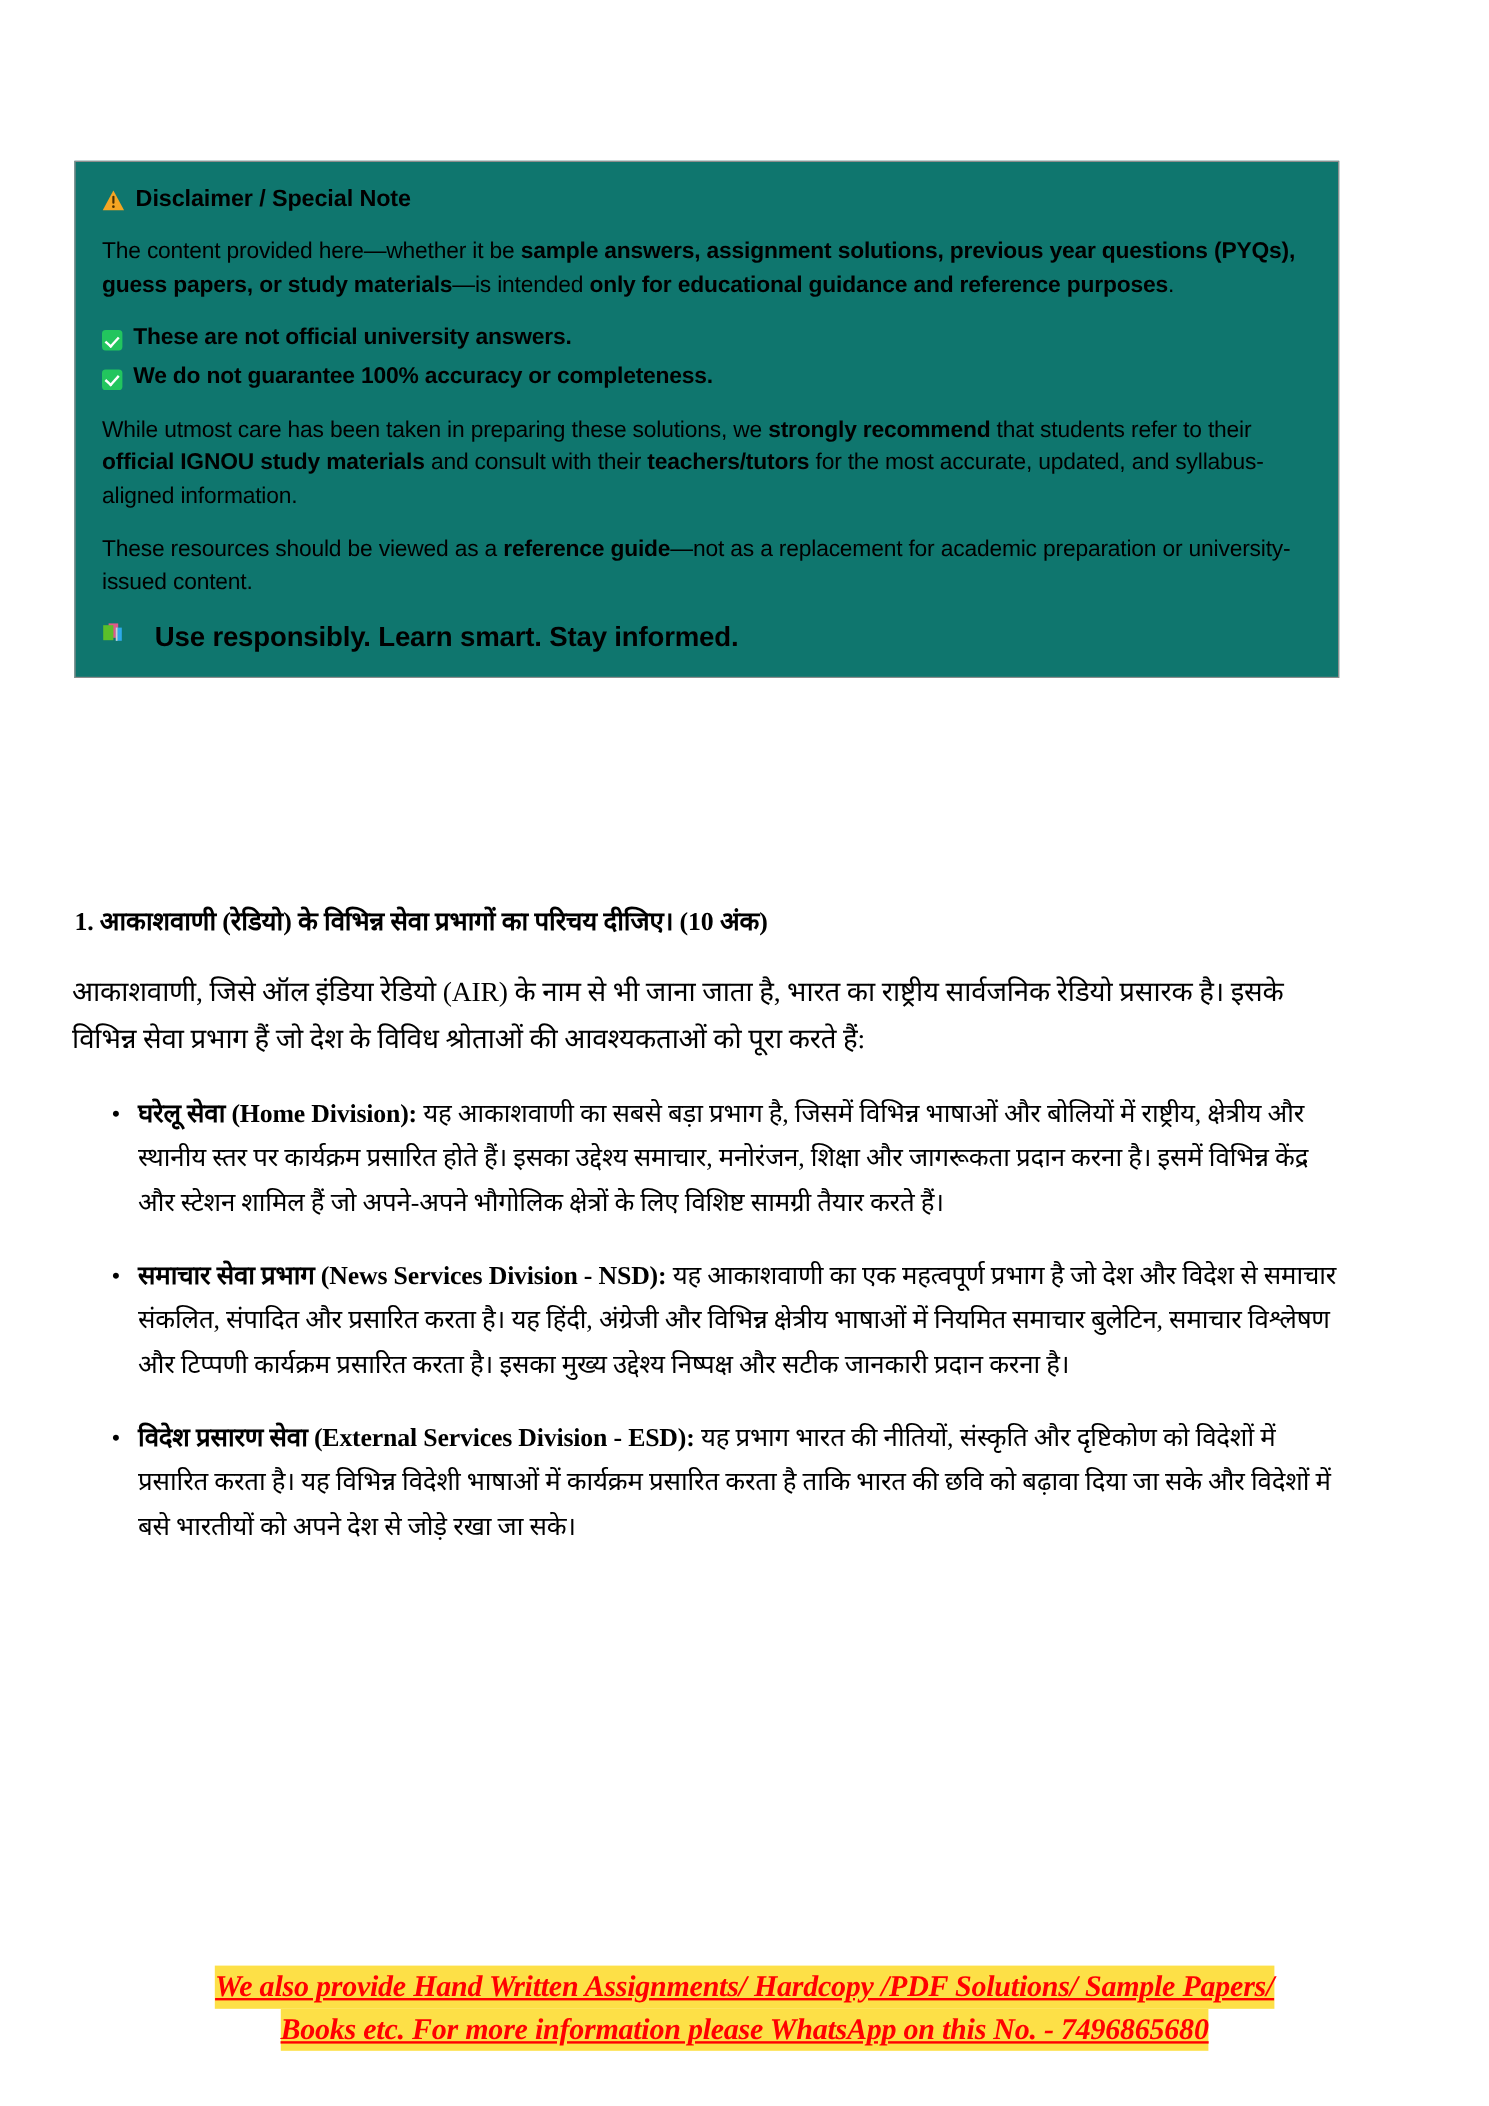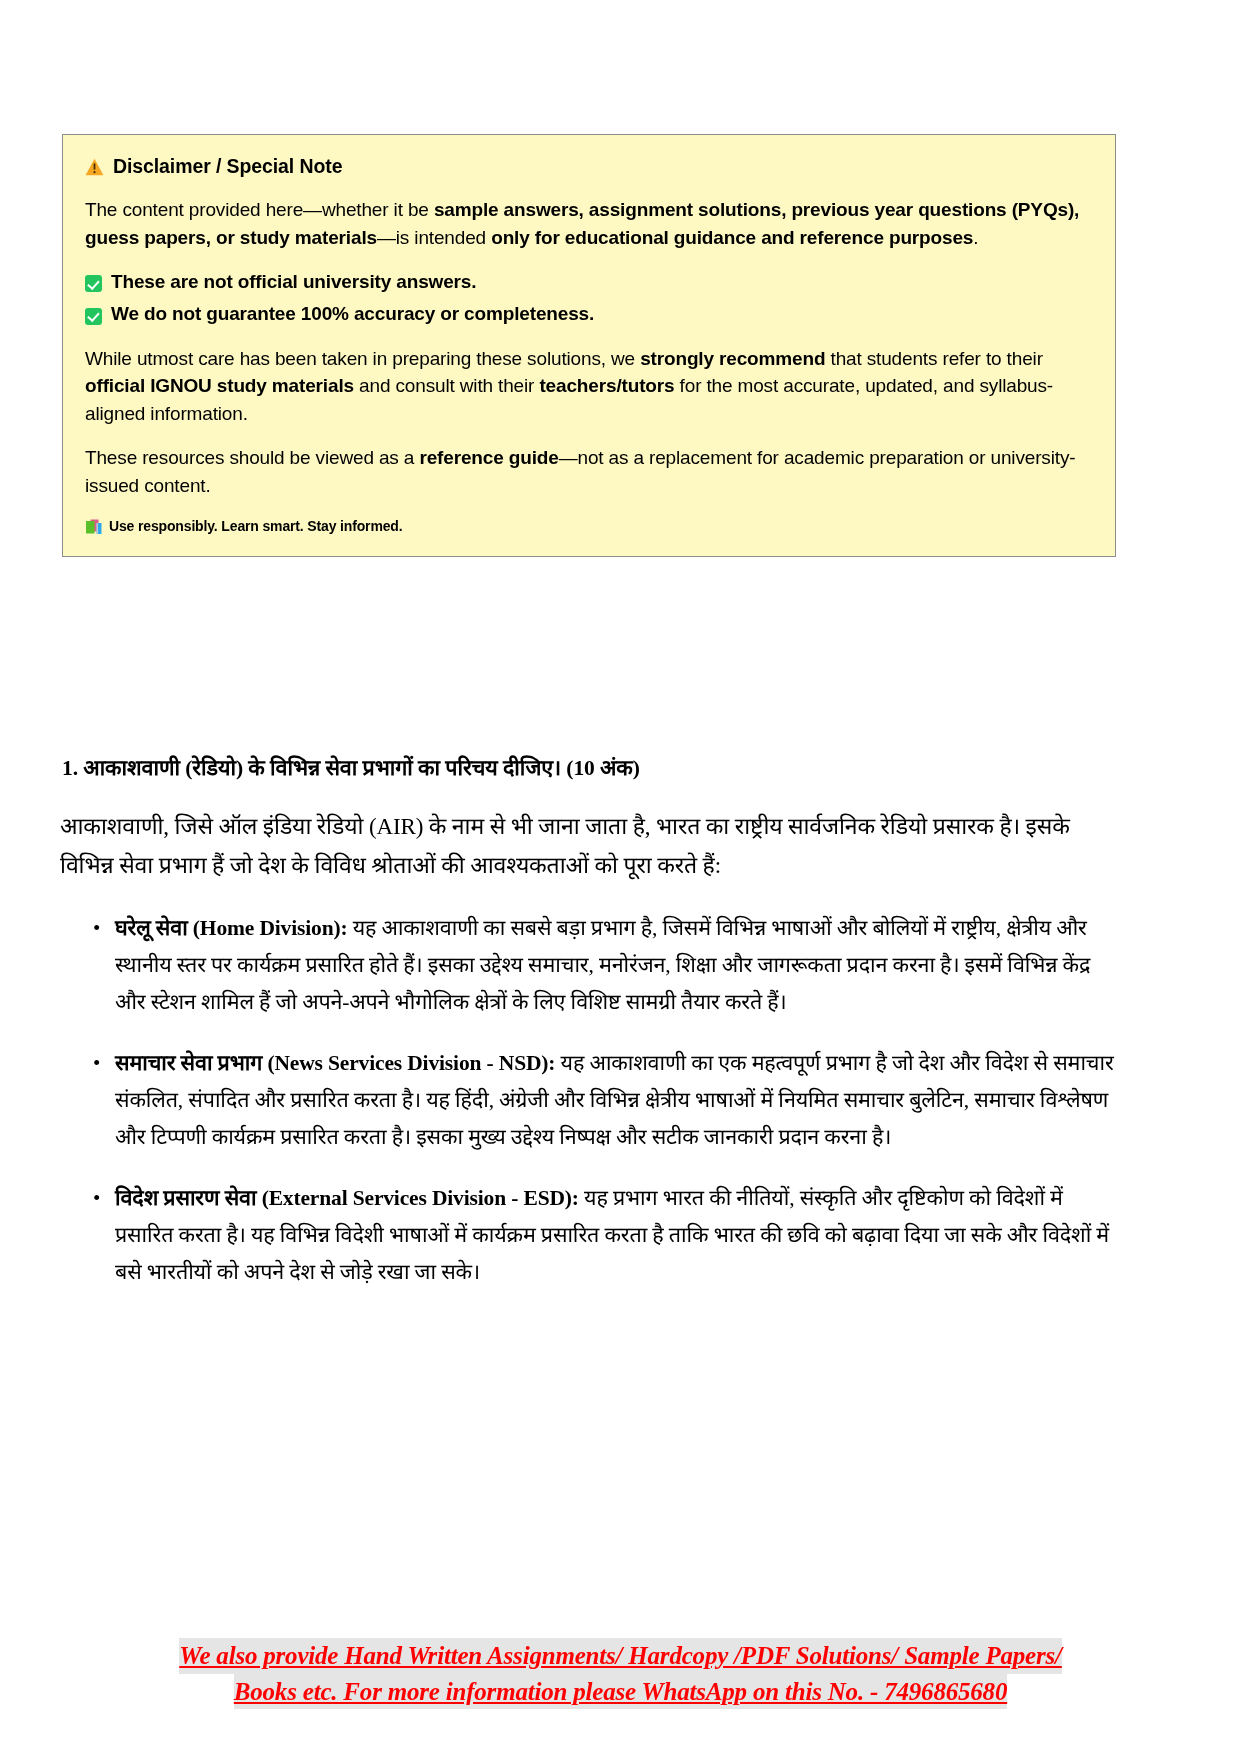--- a/index.html
+++ b/index.html
@@ -22,21 +22,21 @@
   }
 
   
   .disclaimer-box {
     position: absolute;
     left: 62px;
     top: 134px;
     width: 1054px;
     box-sizing: border-box;
     border: 1.4px solid #8d8d8d;
-    background: #fef9c3;
+    background: #0f766e;
     padding: 16px 20px 20px 20px;
   }
   .disc-title {
     font-size: 19.5px;
     font-weight: bold;
     letter-spacing: -0.1px;
     display: flex;
     align-items: center;
     gap: 9px;
     margin: 4px 0 18px 2px;
@@ -90,25 +90,25 @@
     left: 5px;
     top: 2.5px;
     width: 4.5px;
     height: 9px;
     border: solid #ffffff;
     border-width: 0 2px 2px 0;
     transform: rotate(42deg);
   }
 
   .final-line {
-    font-size: 14px;
+    font-size: 23px;
     font-weight: bold;
     display: flex;
-    align-items: center;
-    gap: 4px;
+    align-items: flex-start;
+    gap: 24px;
     margin: 0 0 0 2px;
     letter-spacing: -0.15px;
   }
   .books-icon {
     display: inline-block;
     width: 20px;
     height: 19px;
     flex: 0 0 auto;
     position: relative;
   }
@@ -167,21 +167,21 @@
   
   .footer-banner {
     position: absolute;
     left: 0;
     right: 0;
     top: 1638px;
     text-align: center;
   }
   .footer-line {
     display: inline-block;
-    background: #e5e5e5;
+    background: #fde047;
     color: #ff0000;
     font-family: "Liberation Serif", "DejaVu Serif", serif;
     font-size: 25px;
     font-weight: bold;
     font-style: italic;
     text-decoration: underline;
     line-height: 1.42;
     padding: 0 0;
     letter-spacing: -0.2px;
   }

